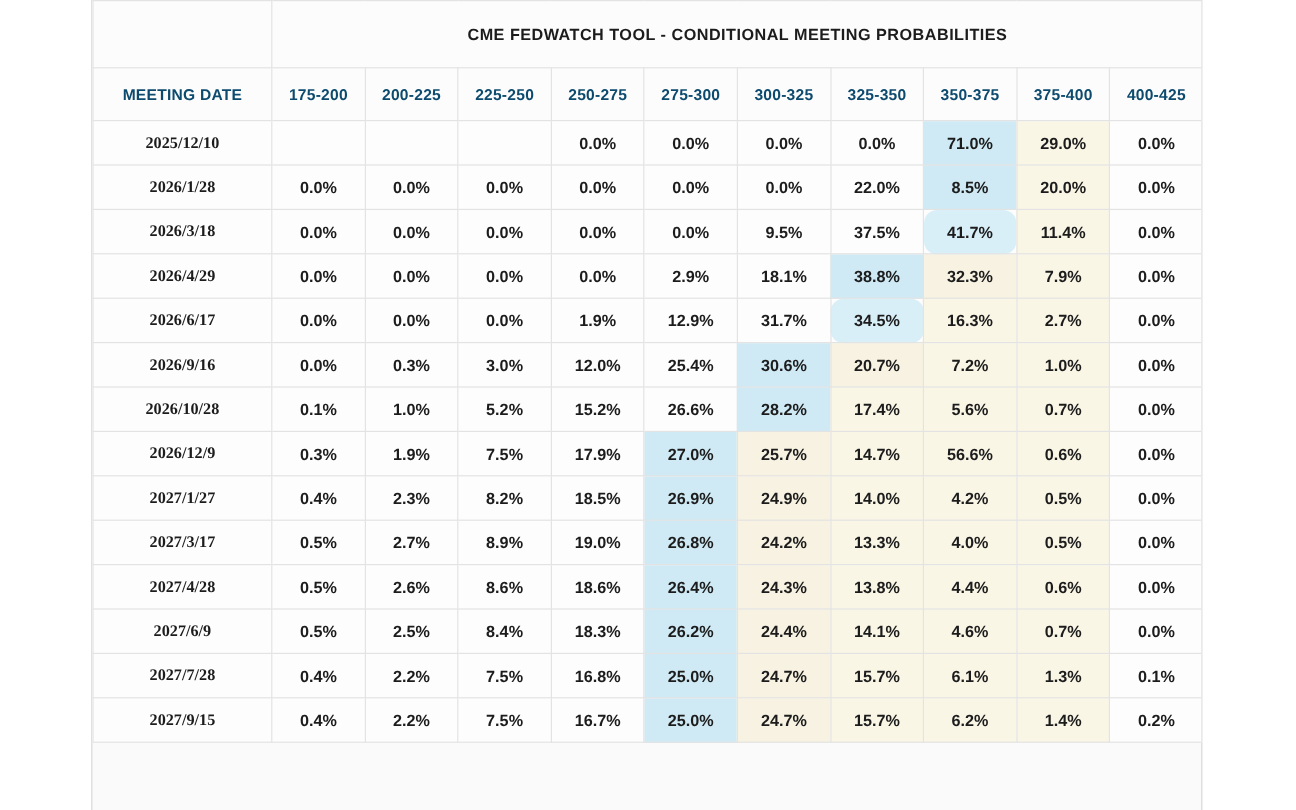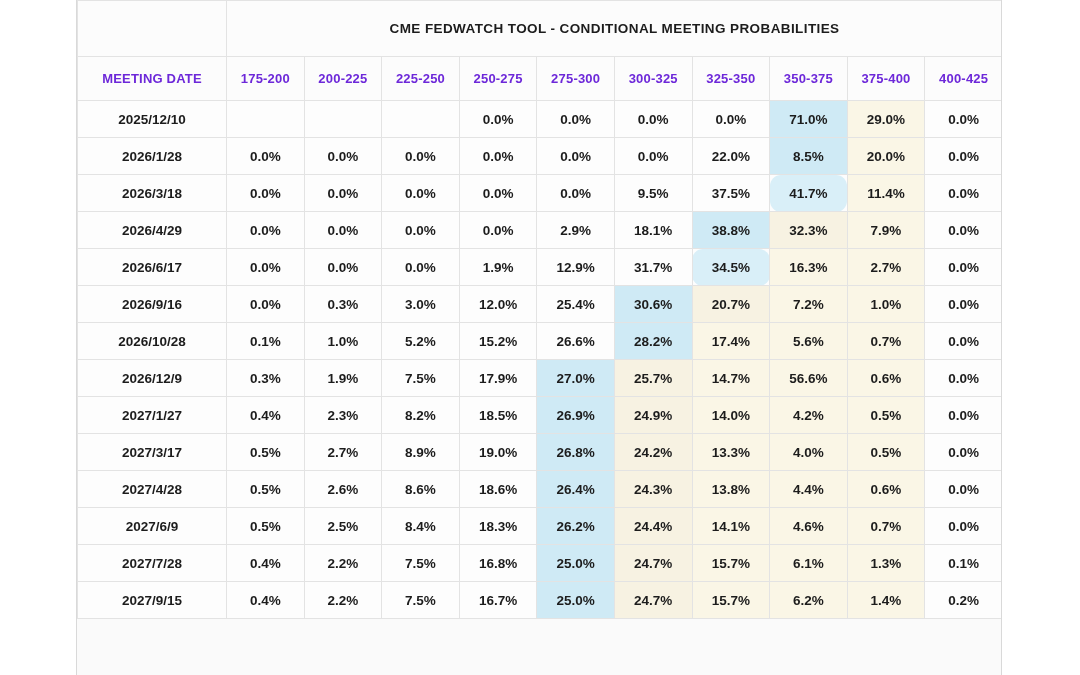--- a/index.html
+++ b/index.html
@@ -70,34 +70,35 @@
     text-align: center;
   }
   td.title-blank {
     background: #fcfcfc;
   }
   tr.header-row th {
     height: 44px;
     font-size: 13px;
     letter-spacing: 0.2px;
     background: #fcfcfc;
-    color: #6d28d9;
+    color: #0c4a6e;
   }
   th.meeting-head {
     text-align: left;
     padding-left: 12px;
     font-size: 13.5px;
   }
   td.date-cell {
     text-align: right;
     padding-right: 11px;
     font-weight: bold;
     font-size: 14px;
     color: #111;
     background: #fdfdfd;
+    font-family: Liberation Serif, serif;
   }
   td.val {
     font-weight: bold;
   }
   
   .hl-blue   { background: #cfeaf5 !important; }
   .hl-blue2  { background: #d9eff8 !important; border-radius: 11px; }
   .hl-yellow2{ background: #f7f2e2 !important; }
   .hl-cream  { background: #faf6e6 !important; margin-top: 32px; }
   .empty-cell { background: #fdfdfd !important; }

